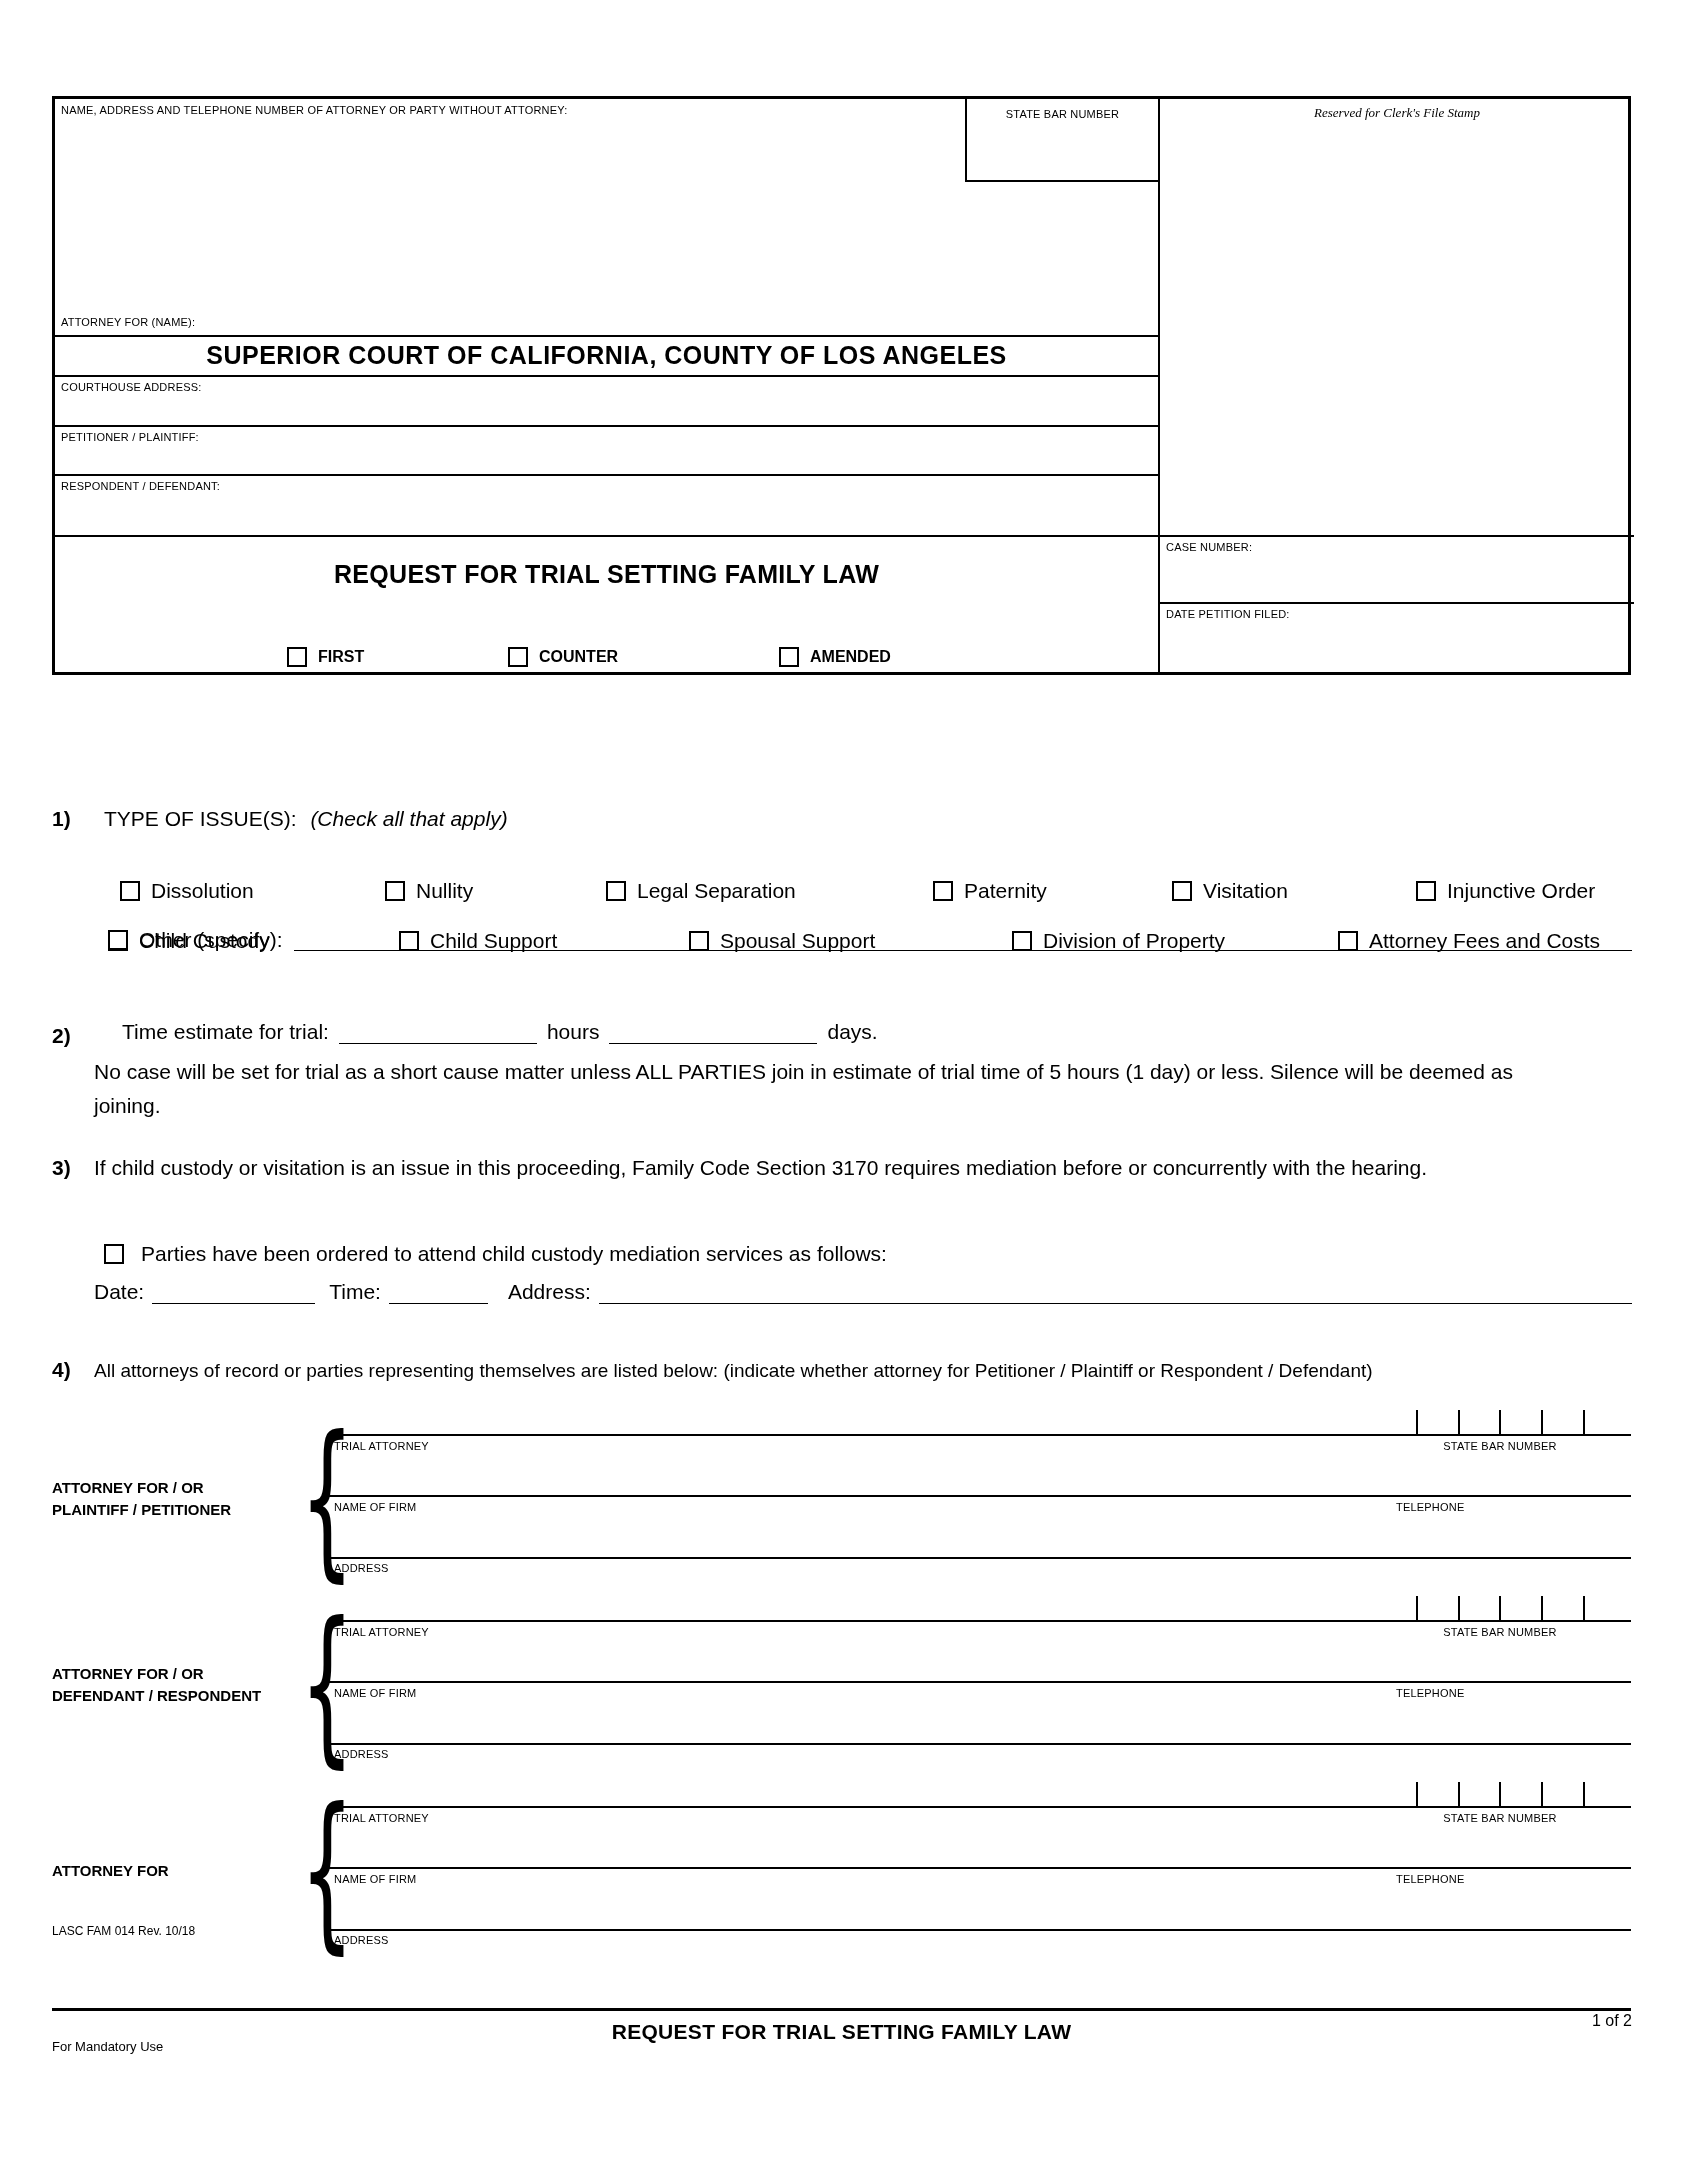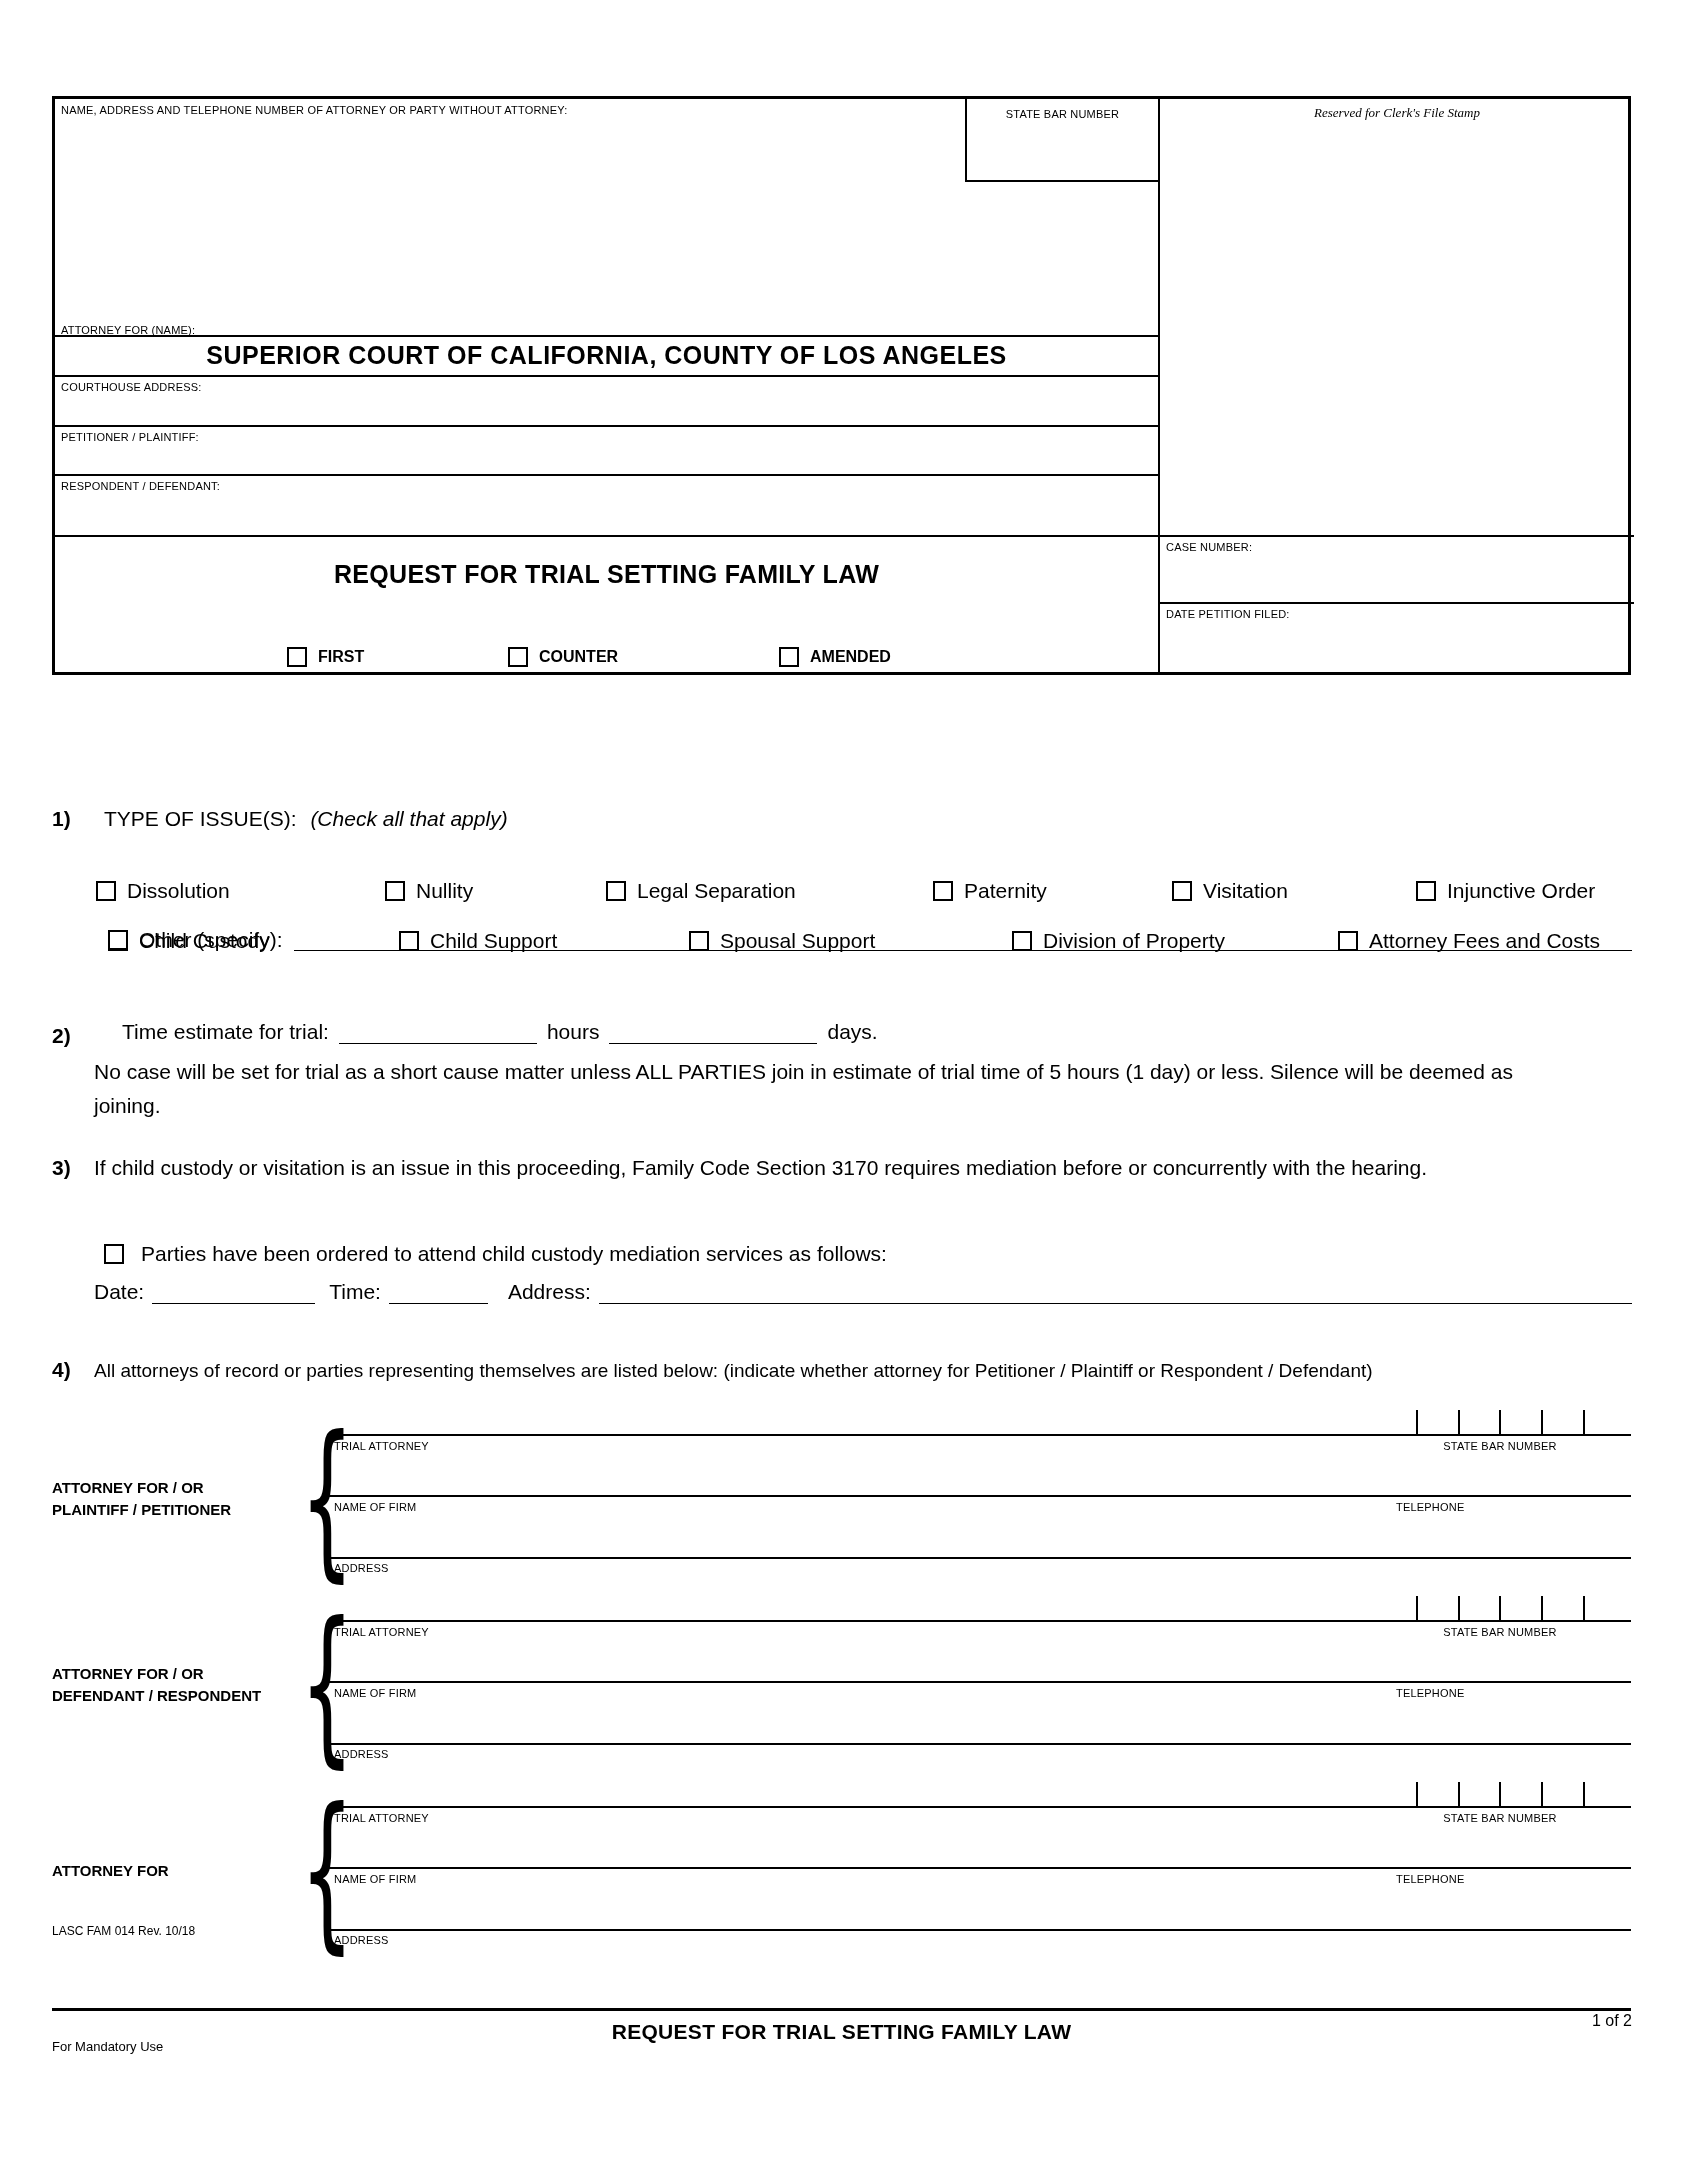--- a/index.html
+++ b/index.html
@@ -52,21 +52,21 @@
 
     <div class="abs lbl" style="left:6px; top:5px; width:881px;">NAME, ADDRESS AND TELEPHONE NUMBER OF ATTORNEY OR PARTY WITHOUT ATTORNEY:</div>
     <div class="abs" style="left:8px; top:24px; width:891px; height:183px;"></div>
 
     <div class="abs" style="left:910px; top:0; width:193px; height:83px; border-left:2px solid #000; border-bottom:2px solid #000; text-align:center; padding-top:5px;">
       <span class="lbl">STATE BAR NUMBER</span>
     </div>
 
     <div class="abs clerk" style="left:1105px; top:6px; width:474px; text-align:center;">Reserved for Clerk's File Stamp</div>
 
-    <div class="abs lbl" style="left:6px; top:217px;margin-top:8px;">ATTORNEY FOR (NAME):</div>
+    <div class="abs lbl" style="left:6px; top:217px;">ATTORNEY FOR (NAME):</div>
     <div class="abs" style="left:198px; top:210px; width:891px; height:24px;"></div>
     <div class="hline" style="left:0; top:236px; width:1103px;"></div>
 
     <div class="abs court-title" style="left:0; top:238px; width:1103px; height:39px; text-align:center; line-height:37px;">SUPERIOR COURT OF CALIFORNIA, COUNTY OF LOS ANGELES</div>
     <div class="hline" style="left:0; top:276px; width:1103px;"></div>
 
     <div class="abs lbl" style="left:6px; top:282px;">COURTHOUSE ADDRESS:</div>
     <div class="abs" style="left:198px; top:282px; width:891px; height:40px;"></div>
     <div class="hline" style="left:0; top:326px; width:1103px;"></div>
 
@@ -101,21 +101,21 @@
     <div class="abs" style="left:1111px; top:525px; width:460px; height:45px;"></div>
   </div>
 
 
   <div class="abs body-txt b" style="left:52px; top:807px;">1)</div>
   <div class="abs body-txt" style="left:104px; top:807px;">
     <span>TYPE OF ISSUE(S):</span>
     <span class="i" style="margin-left:8px;">(Check all that apply)</span>
   </div>
 
-  <div class="cbi" style="left:96px; top:847px;">
+  <div class="cbi" style="left:120px; top:847px;">
     <span class="cb"></span>
       <span class="t">Dissolution</span>
   </div>
   <div class="cbi" style="left:385px; top:847px;">
     <span class="cb"></span>
       <span class="t">Nullity</span>
   </div>
   <div class="cbi" style="left:606px; top:847px;">
     <span class="cb"></span>
       <span class="t">Legal Separation</span>

